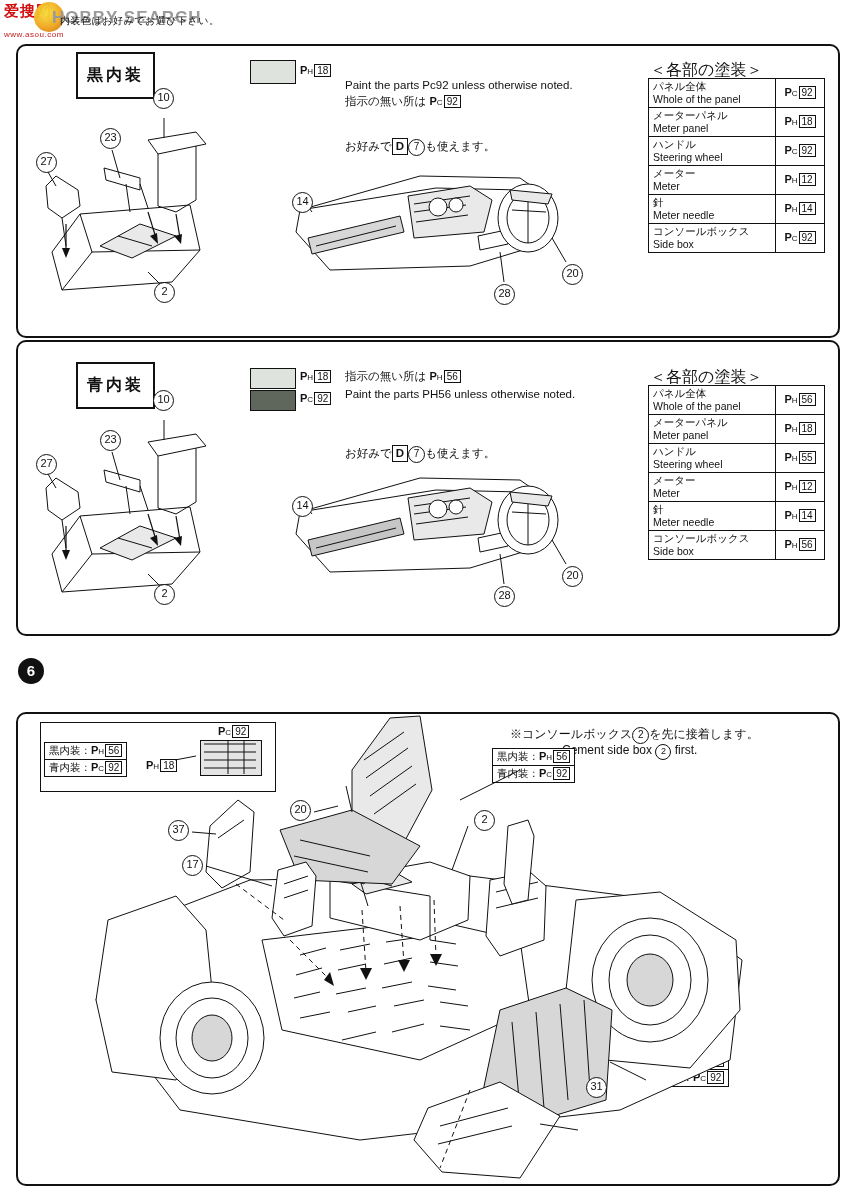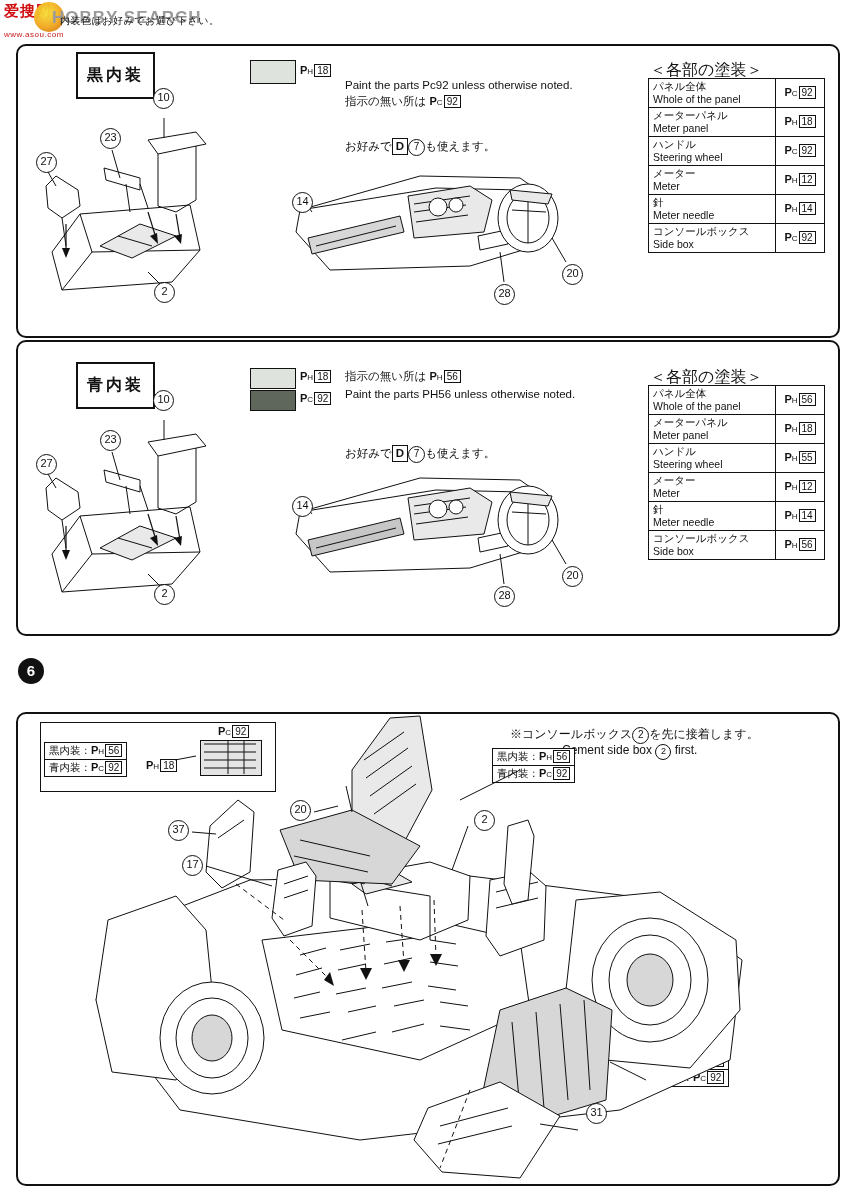--- a/index.html
+++ b/index.html
@@ -439,15 +439,15 @@
     <path class="ln" d="M468 826 L452 870"></path>
     <path class="ln" d="M520 770 L460 800"></path>
     <path class="ln" d="M540 1124 L578 1130"></path>
     <path class="ln" d="M646 1080 L610 1062"></path>
   </svg>
 
   <div class="num" style="left:290px;top:800px;">20</div>
   <div class="num" style="left:168px;top:820px;">37</div>
   <div class="num" style="left:182px;top:855px;">17</div>
   <div class="num" style="left:474px;top:810px;">2</div>
-  <div class="num" style="left:586px;top:1103px;">31</div>
+  <div class="num" style="left:586px;top:1077px;">31</div>
 
 </div>
 
 </body></html>

